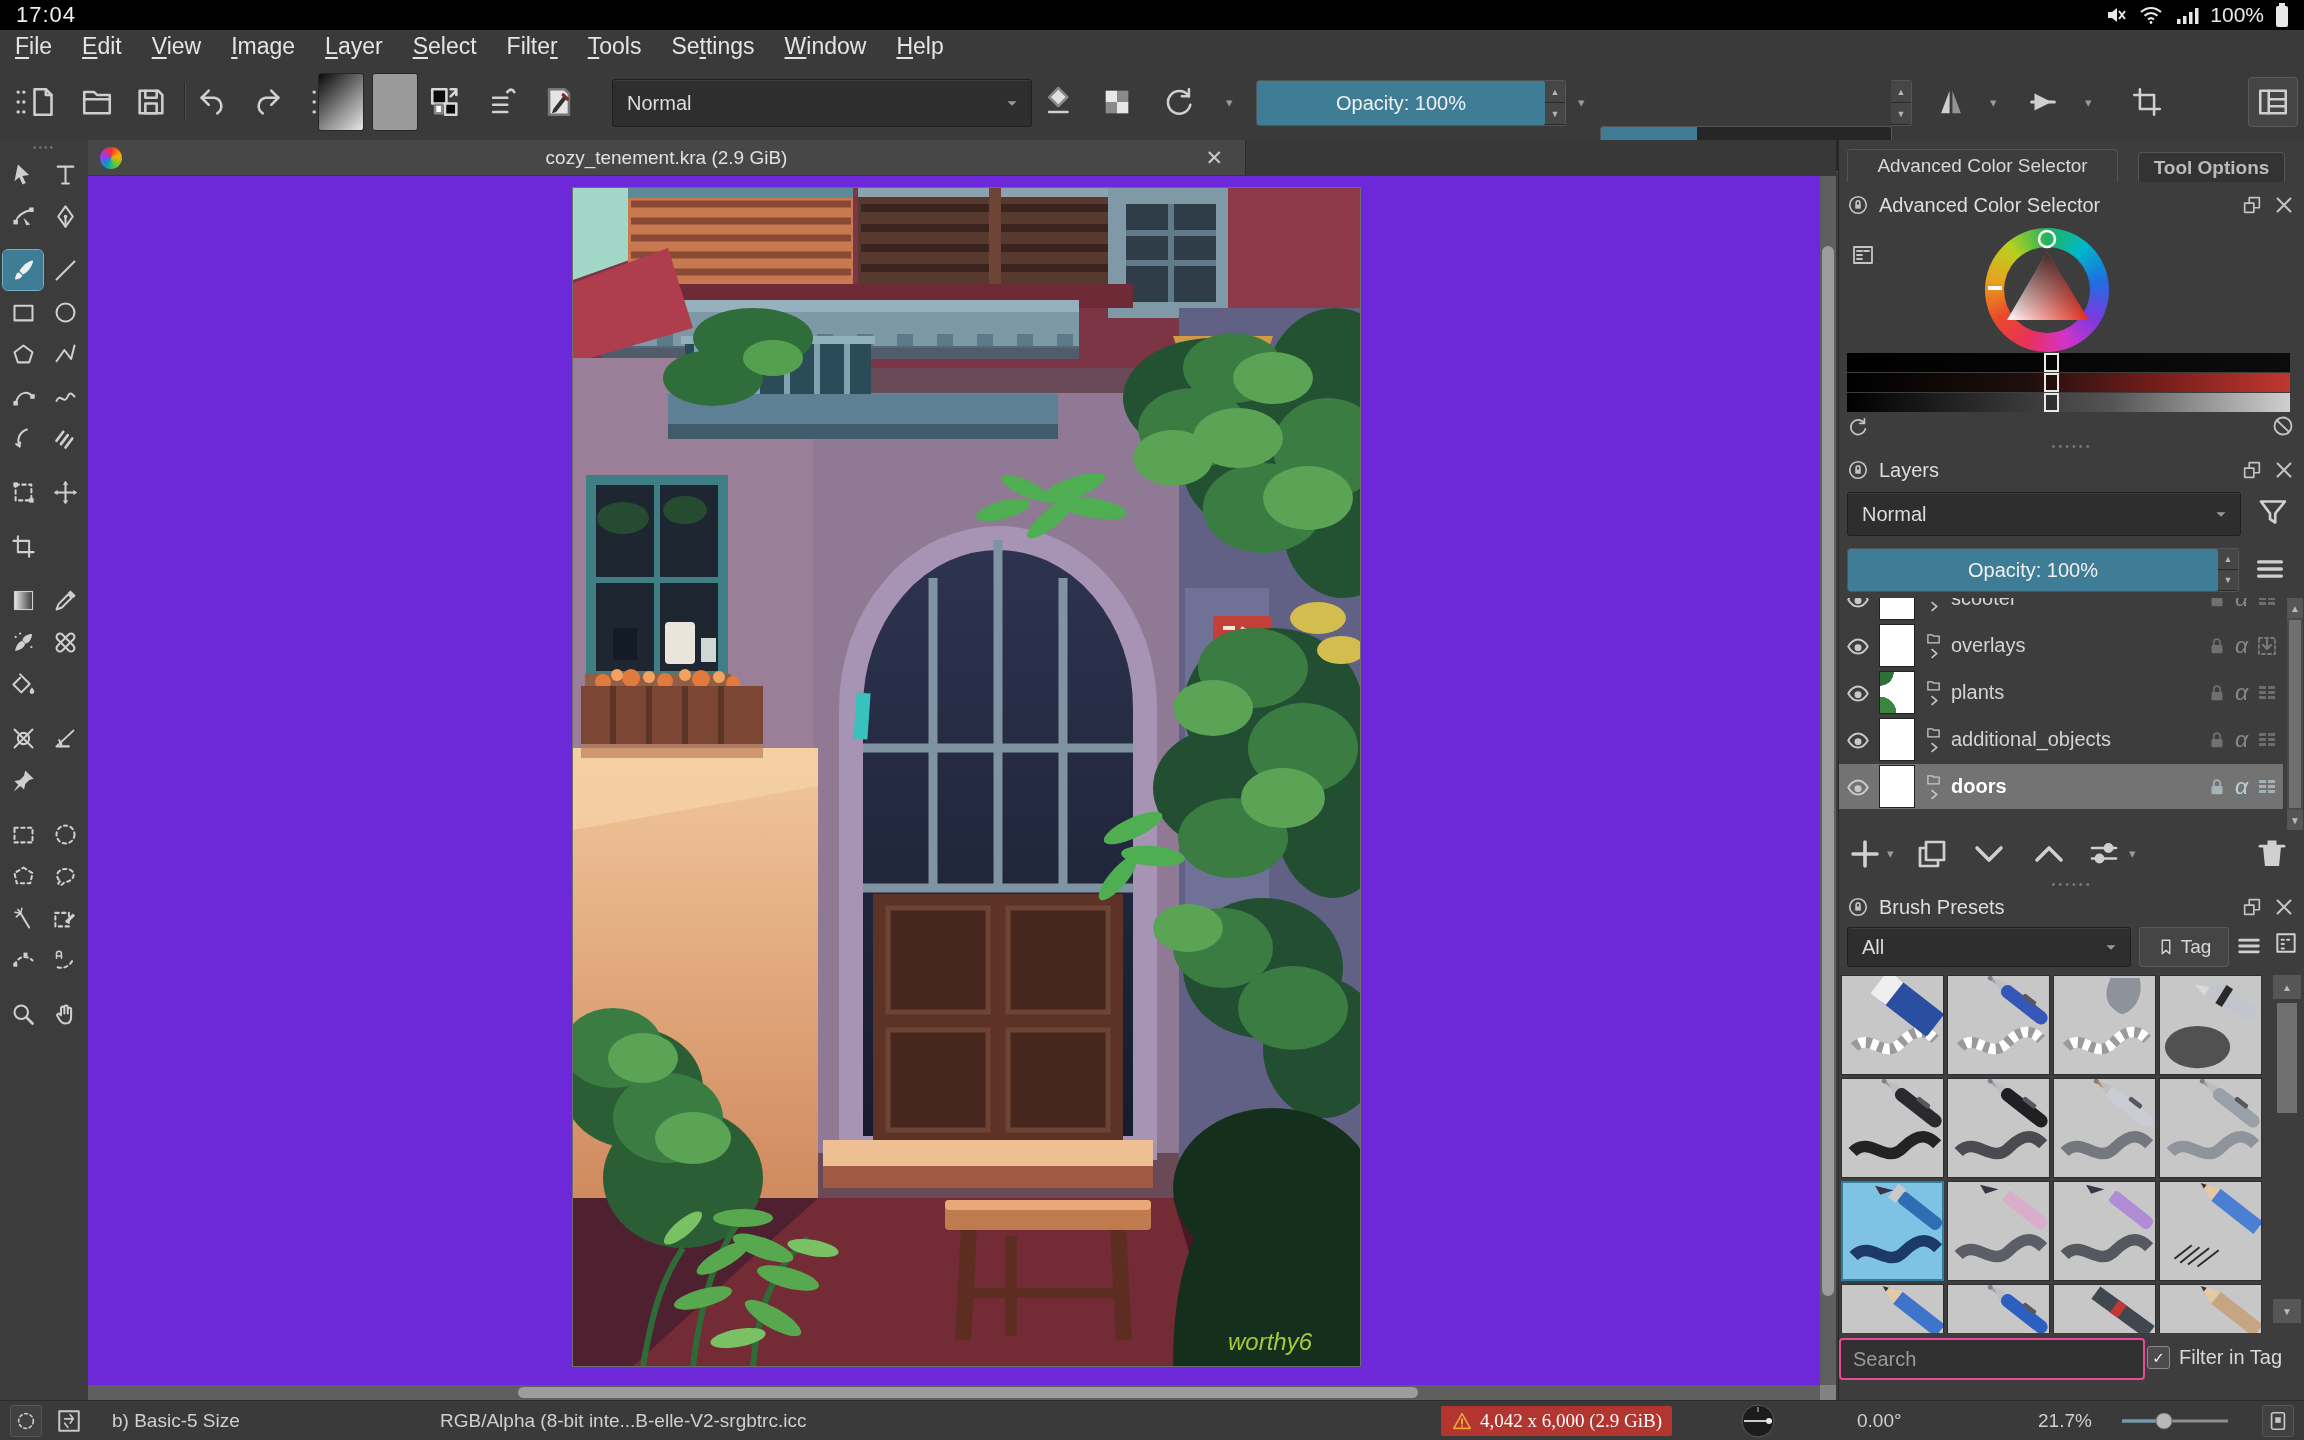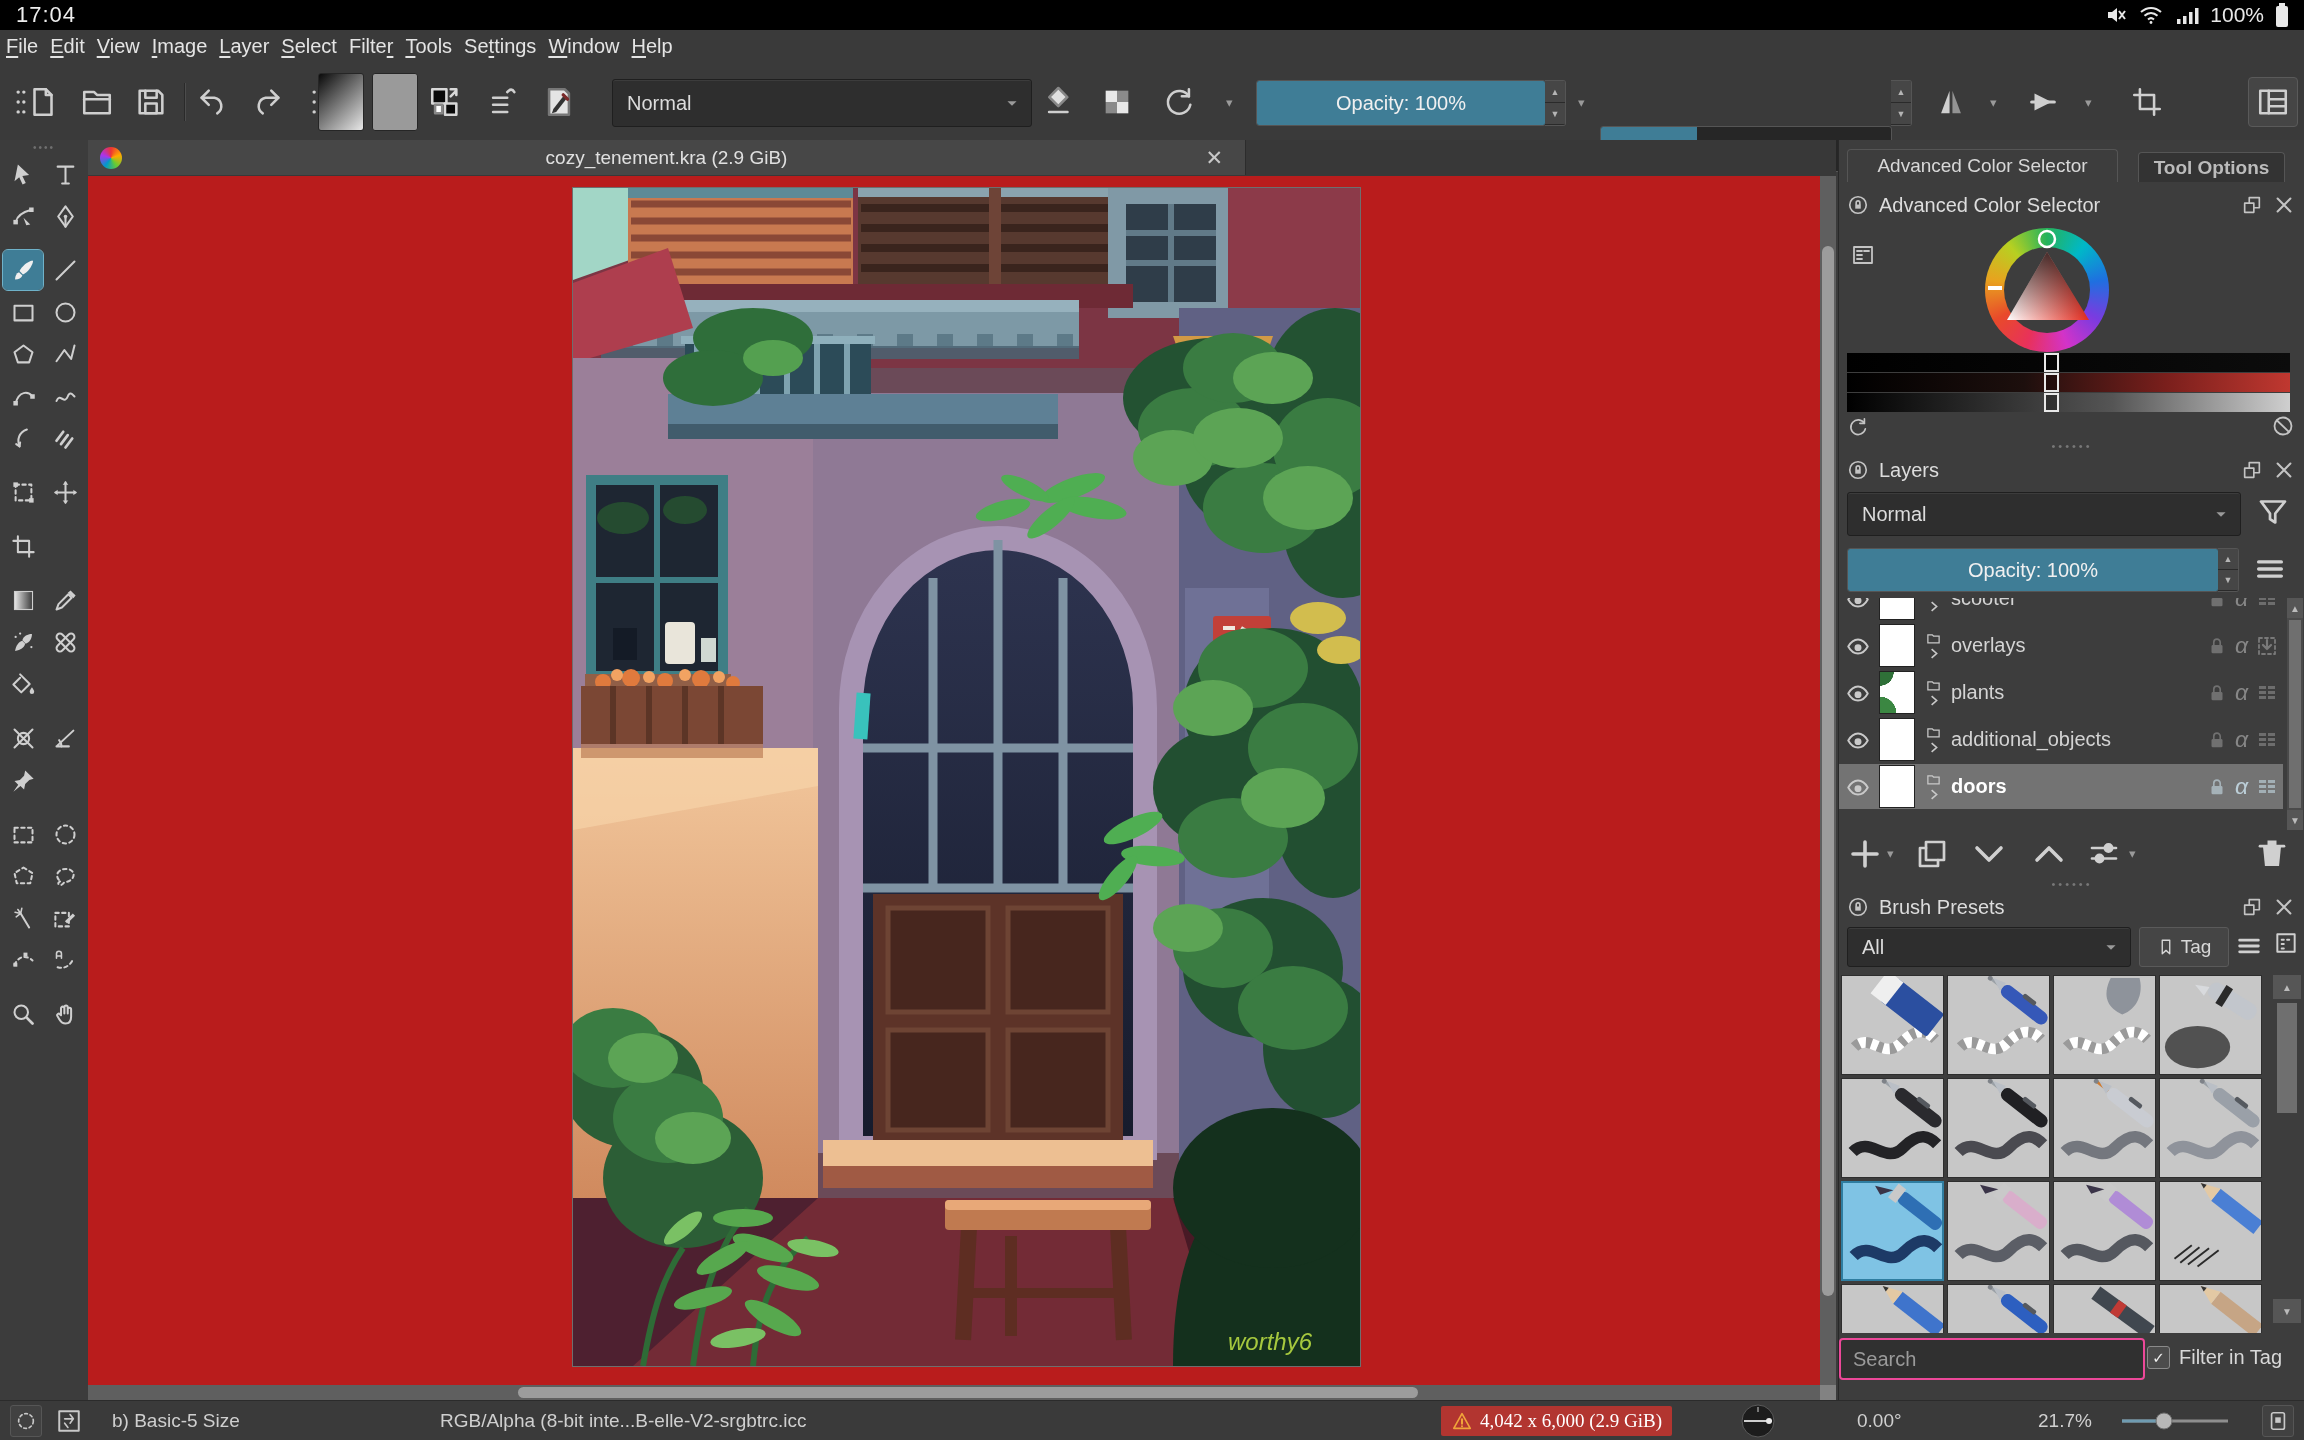--- a/index.html
+++ b/index.html
@@ -7,21 +7,21 @@
     font-family:"Liberation Sans","DejaVu Sans",sans-serif;color:#d9d9d9;
     background:#3b3b3b;-webkit-font-smoothing:antialiased;}
   .abs{position:absolute;}
   svg{display:block;}
   
   #androidbar{left:0;top:0;width:2304px;height:30px;background:#000;display:flex;align-items:center;}
   #androidbar .time{font-size:22px;color:#eee;margin-left:16px;letter-spacing:1px;}
   #androidbar .right{margin-left:auto;margin-right:14px;display:flex;align-items:center;gap:10px;color:#e8e8e8;font-size:21px;}
   
   #menubar{left:0;top:30px;width:2304px;height:33px;background:#3a3a3a;display:flex;align-items:center;border-bottom:1px solid #303030;}
-  .menu-item{padding:0 6px;font-size:20px;color:#e4e4e4;cursor:default;}
+  .menu-item{padding:0 15px;font-size:23px;color:#e4e4e4;cursor:default;}
   .menu-item u{text-decoration:underline;text-underline-offset:3px;}
   
   #toolbar{left:0;top:63px;width:2304px;height:77px;background:#3a3a3a;border-bottom:1px solid #2b2b2b;}
   .tb{position:absolute;top:50%;transform:translateY(-50%);display:flex;align-items:center;justify-content:center;color:#cfcfcf;}
   .tb svg{width:34px;height:34px;}
   .tsep{position:absolute;top:20px;height:38px;width:1px;background:#2a2a2a;border-right:1px solid #4c4c4c;}
   .swatch{width:44px;height:56px;border-radius:3px;border:1px solid #262626;}
   .dropdown{background:#2e2e2e;border:1px solid #1f1f1f;border-radius:3px;display:flex;align-items:center;height:46px;box-shadow:inset 0 1px 0 #3c3c3c;}
   .dropdown .lbl{padding-left:14px;font-size:20px;color:#dcdcdc;flex:1;text-align:left;}
   .dropdown .chev{width:22px;color:#9a9a9a;margin-right:8px;}
@@ -37,21 +37,21 @@
   .tb-row{display:flex;justify-content:center;gap:2px;height:42px;}
   .tb-row.gap{margin-top:12px;}
   .tool{width:40px;height:40px;border-radius:5px;display:flex;align-items:center;justify-content:center;color:#cfcfcf;}
   .tool svg{width:27px;height:27px;}
   .tool.selected{background:#3f7d96;outline:1px solid #6fb2c9;color:#fff;}
   
   #canvaswrap{left:88px;top:140px;width:1748px;height:1260px;background:#828282;}
   #doctabbar{position:absolute;left:0;top:0;width:100%;height:36px;background:#383838;border-bottom:1px solid #2c2c2c;}
   #doctab{position:absolute;left:0;top:0;width:1157px;height:35px;background:#474747;border-right:1px solid #2c2c2c;display:flex;align-items:center;}
   #doctab .title{position:absolute;left:0;right:0;text-align:center;font-size:19px;color:#e0e0e0;}
-  #viewport{position:absolute;left:0;top:36px;right:0;bottom:15px;background:#b91c1c;overflow:hidden;}
+  #viewport{position:absolute;left:0;top:36px;right:0;bottom:15px;background:#6d28d9;overflow:hidden;}
   #painting{position:absolute;left:485px;top:12px;width:787px;height:1178px;box-shadow:0 0 0 1px #6e6e6e;}
   .vscroll{position:absolute;right:0;top:36px;bottom:15px;width:16px;background:#5f5f5f;}
   .vscroll .thumb{position:absolute;left:2px;right:2px;top:70px;height:1050px;background:#9c9c9c;border-radius:6px;}
   .hscroll{position:absolute;left:0;right:16px;bottom:0;height:15px;background:#5f5f5f;}
   .hscroll .thumb{position:absolute;top:2px;bottom:2px;left:430px;width:900px;background:#9c9c9c;border-radius:6px;}
   
   #rightpanel{left:1838px;top:140px;width:466px;height:1260px;background:#3d3d3d;border-left:1px solid #282828;}
   .rp-abs{position:absolute;}
   .rtab{position:absolute;top:9px;height:32px;display:flex;align-items:center;justify-content:center;font-size:19px;border:1px solid #555;border-bottom:none;border-radius:4px 4px 0 0;color:#d8d8d8;}
   .rtab.active{background:#3d3d3d;}

